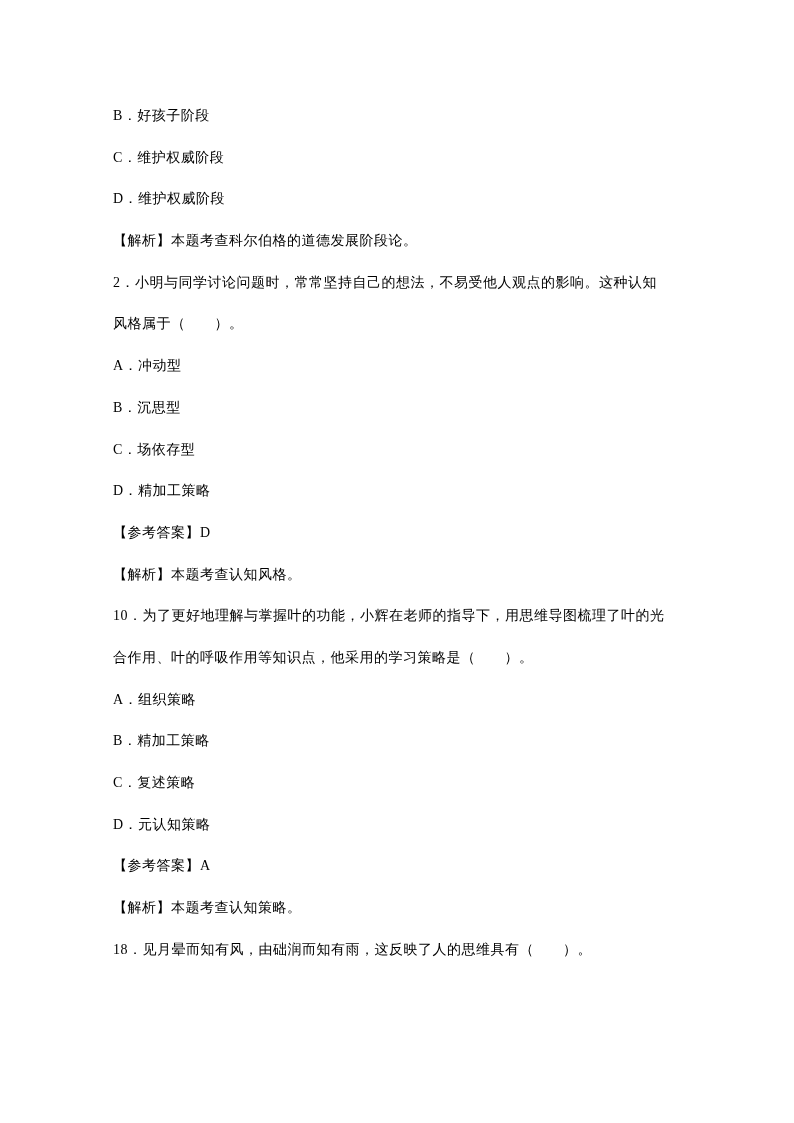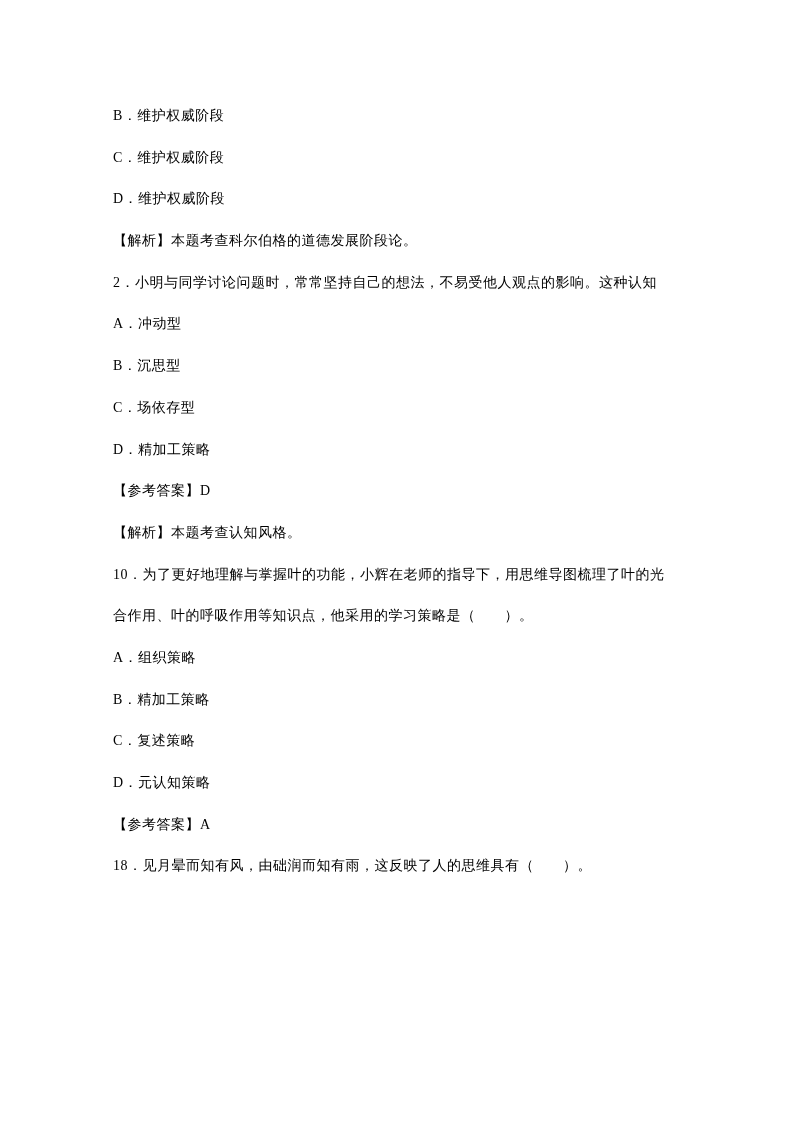--- a/index.html
+++ b/index.html
@@ -25,32 +25,34 @@
     height: 41.7px;
     line-height: 41.7px;
     white-space: nowrap;
     letter-spacing: 0.5px;
   }
 </style>
 </head>
 <body>
 
 <div class="page">
-  <p class="line">B．维护权威阶段</p>
+  <p class="line">B．好孩子阶段</p>
   <p class="line">C．维护权威阶段</p>
   <p class="line">D．维护权威阶段</p>
   <p class="line">【解析】本题考查科尔伯格的道德发展阶段论。</p>
   <p class="line">2．小明与同学讨论问题时，常常坚持自己的想法，不易受他人观点的影响。这种认知</p>
+  <p class="line">风格属于（　　）。</p>
   <p class="line">A．冲动型</p>
   <p class="line">B．沉思型</p>
   <p class="line">C．场依存型</p>
   <p class="line">D．精加工策略</p>
   <p class="line">【参考答案】D</p>
   <p class="line">【解析】本题考查认知风格。</p>
   <p class="line">10．为了更好地理解与掌握叶的功能，小辉在老师的指导下，用思维导图梳理了叶的光</p>
   <p class="line">合作用、叶的呼吸作用等知识点，他采用的学习策略是（　　）。</p>
   <p class="line">A．组织策略</p>
   <p class="line">B．精加工策略</p>
   <p class="line">C．复述策略</p>
   <p class="line">D．元认知策略</p>
   <p class="line">【参考答案】A</p>
+  <p class="line">【解析】本题考查认知策略。</p>
   <p class="line">18．见月晕而知有风，由础润而知有雨，这反映了人的思维具有（　　）。</p>
 </div>
 
 </body></html>

